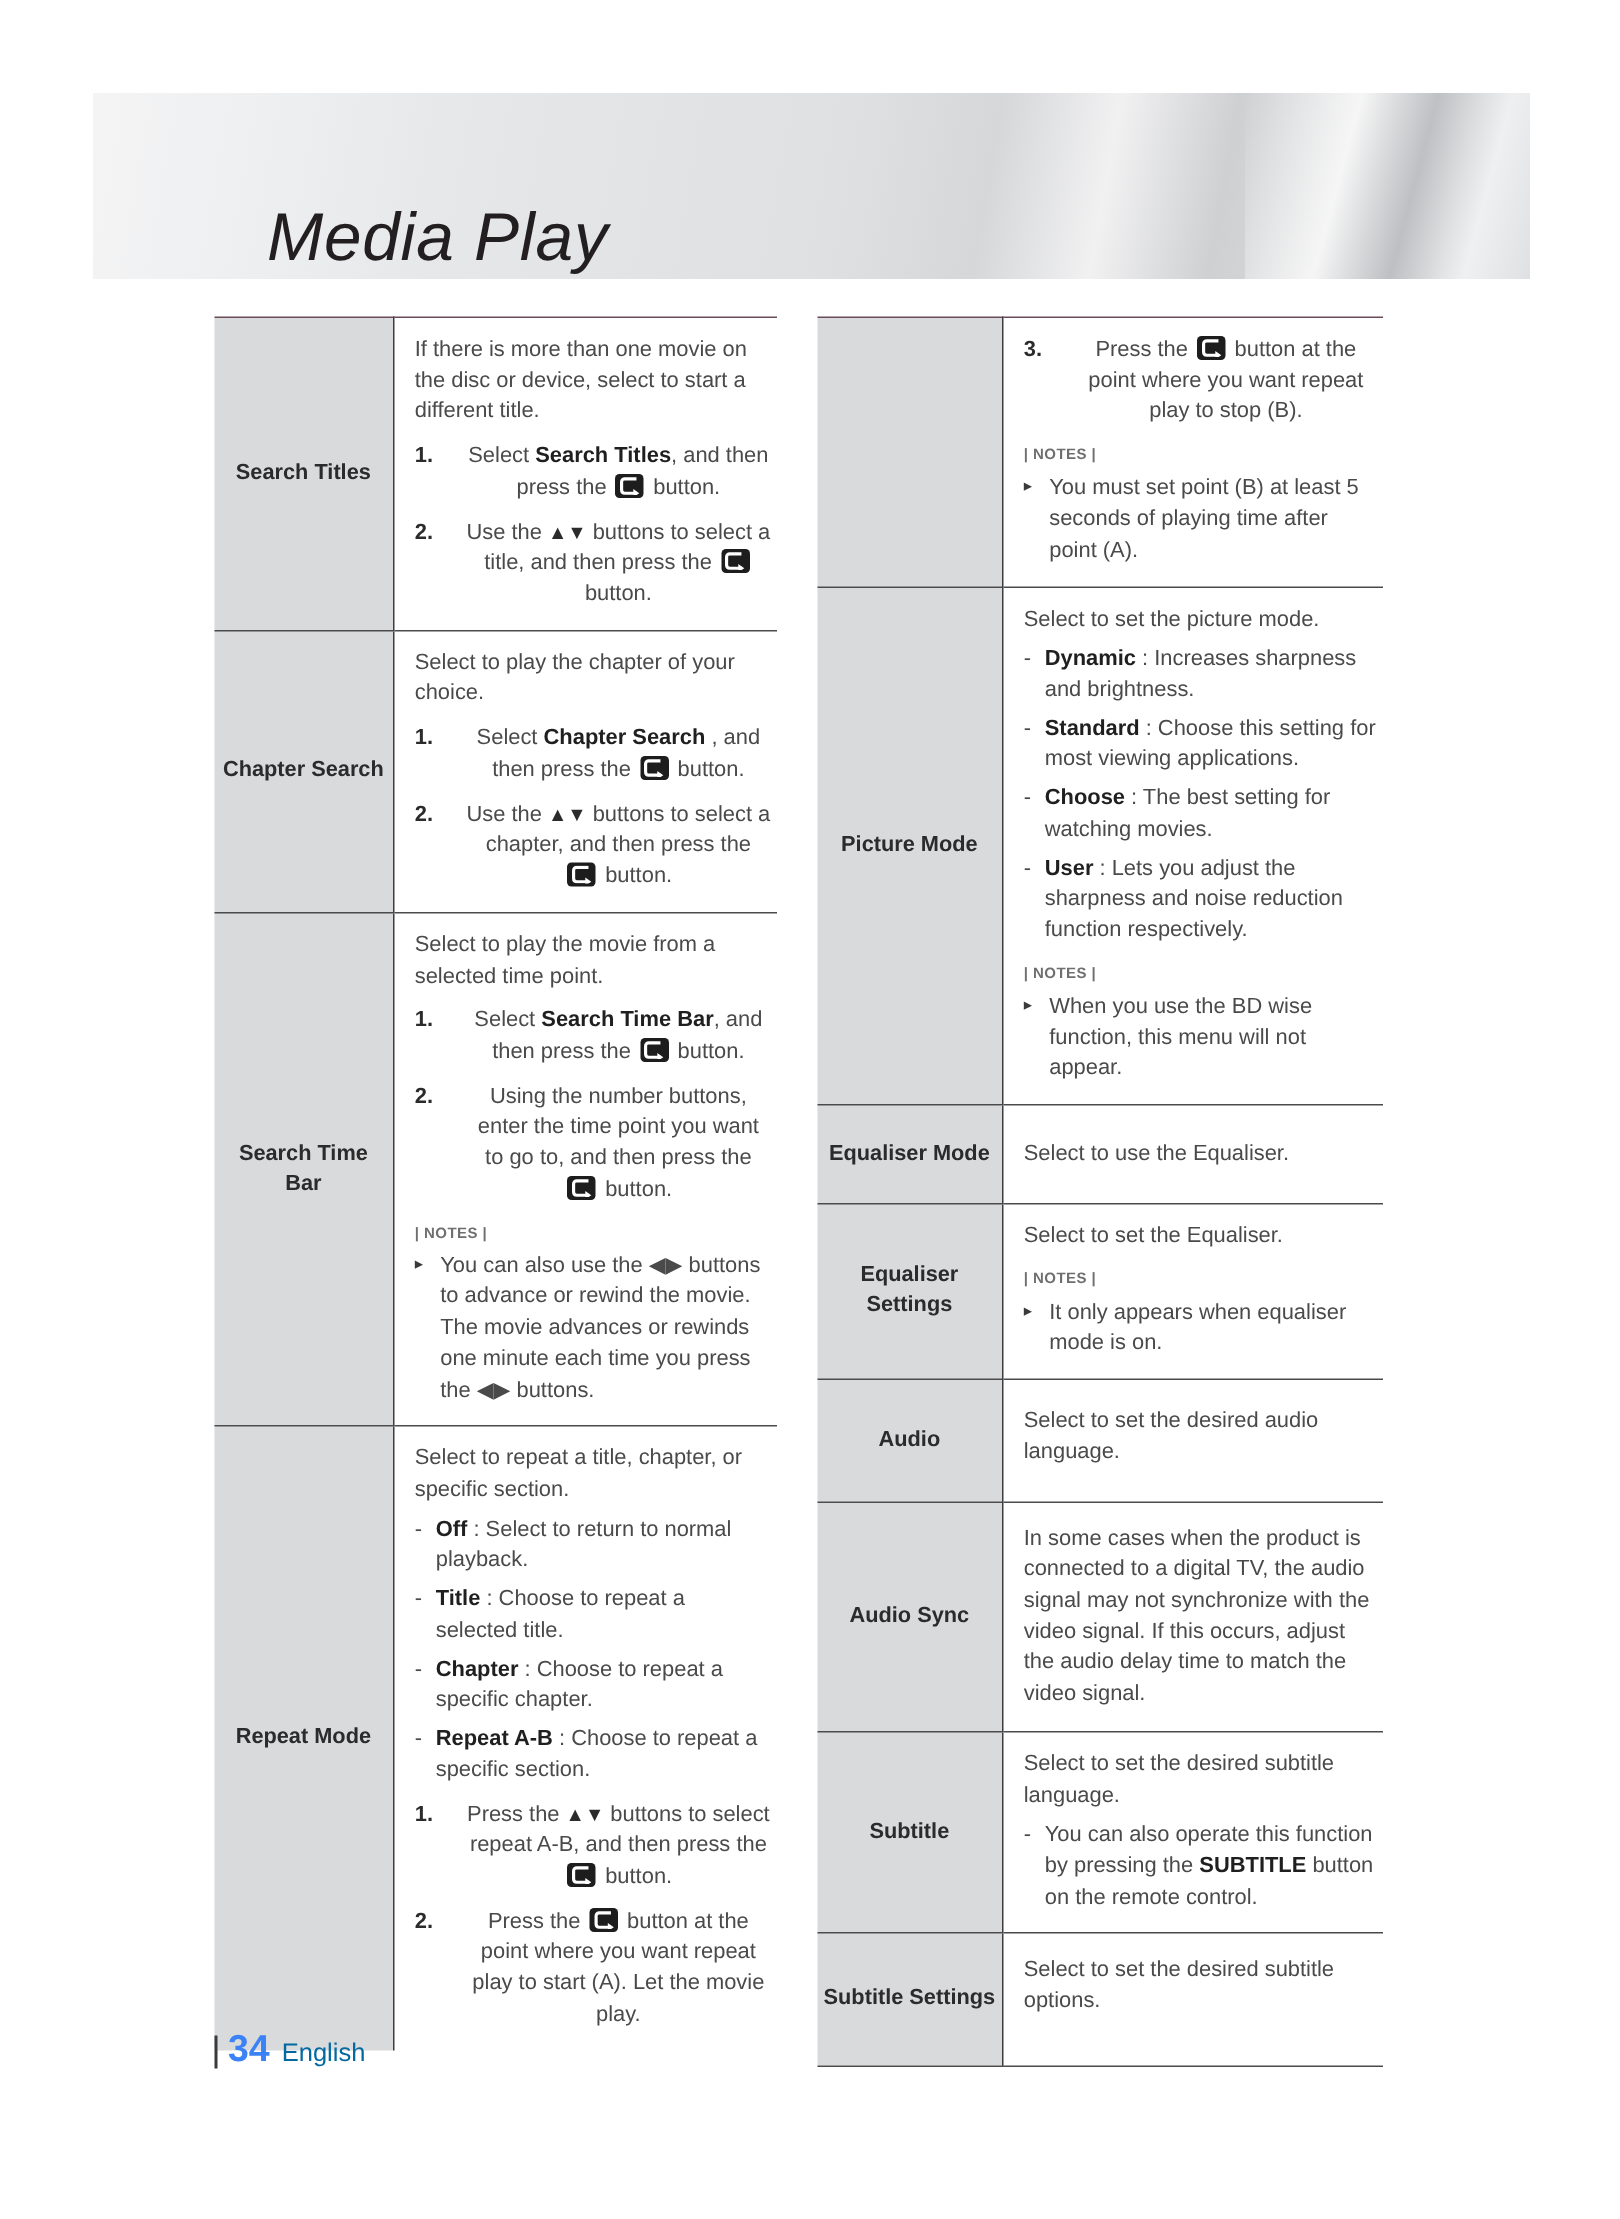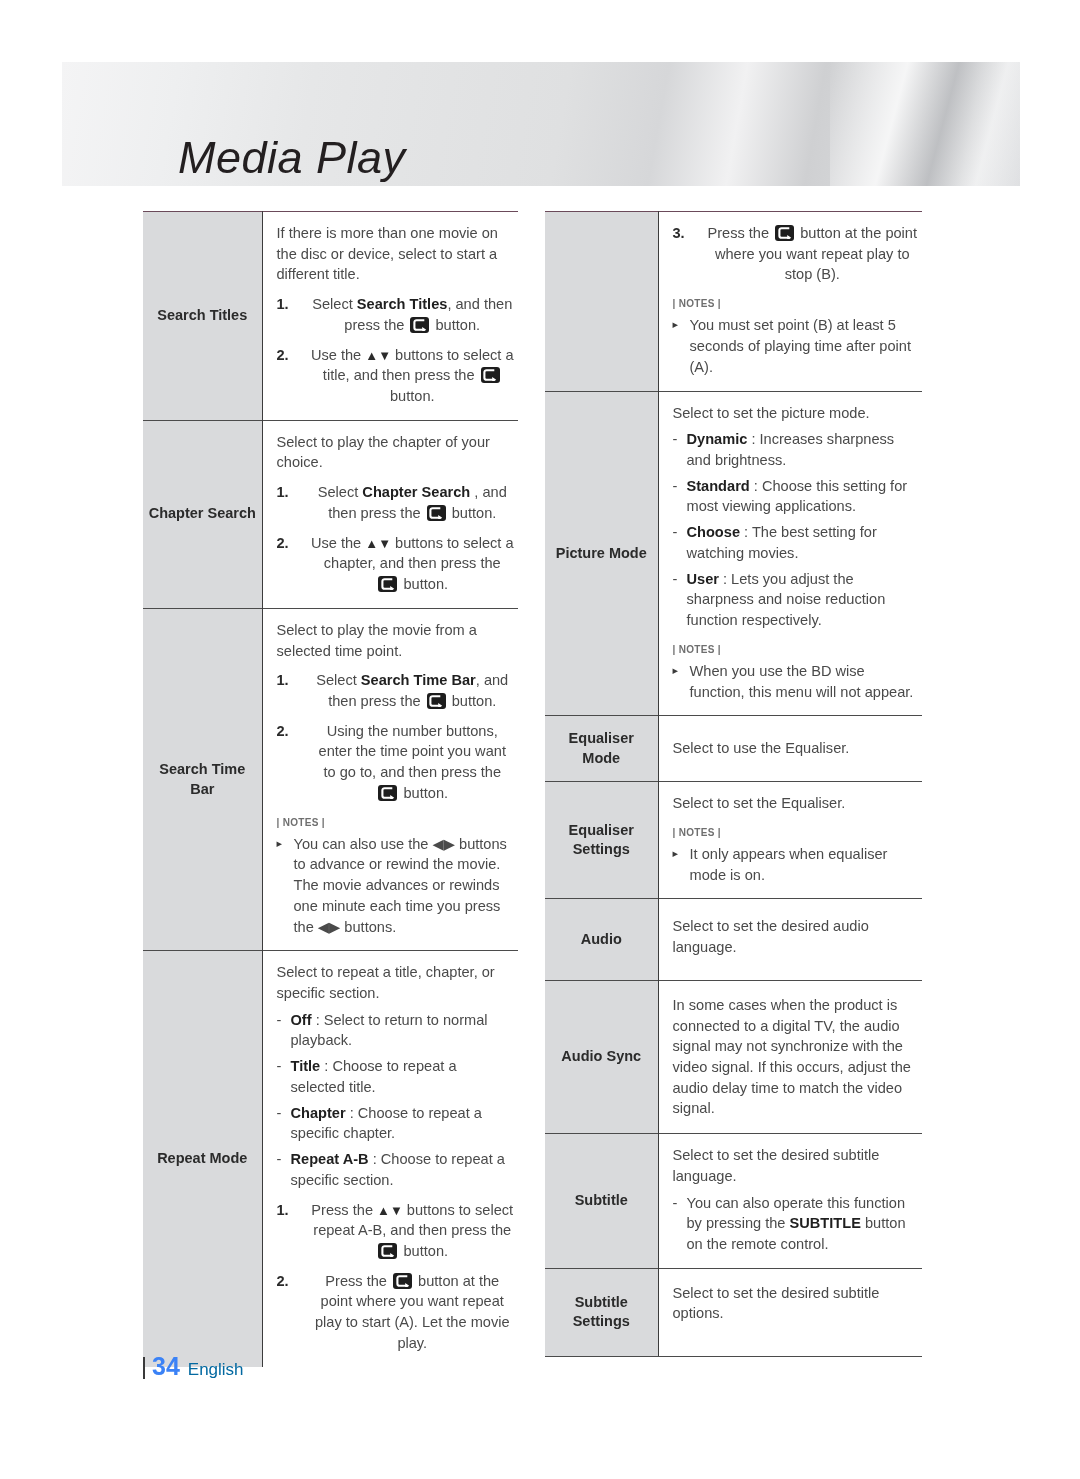--- a/index.html
+++ b/index.html
@@ -82,21 +82,21 @@
     vertical-align: middle;
     text-align: center;
     font-weight: bold;
     font-size: 14.5px;
     color: #2b2b2b;
     line-height: 1.35;
     padding: 8px 4px;
     border-right: 1.5px solid #3c3c3c;
   }
   .col-left  td.lbl { width: 119px; }
-  .col-right td.lbl { width: 113px; }
+  .col-right td.lbl { width: 123px; }
 
   td.desc {
     padding: 11px 4px 13px 14px;
     font-size: 14.6px;
     line-height: 1.42;
     color: #4a4a4a;
   }
 
   
   table.spec tr > td { border-top: 1.5px solid #4b4b4b; }

